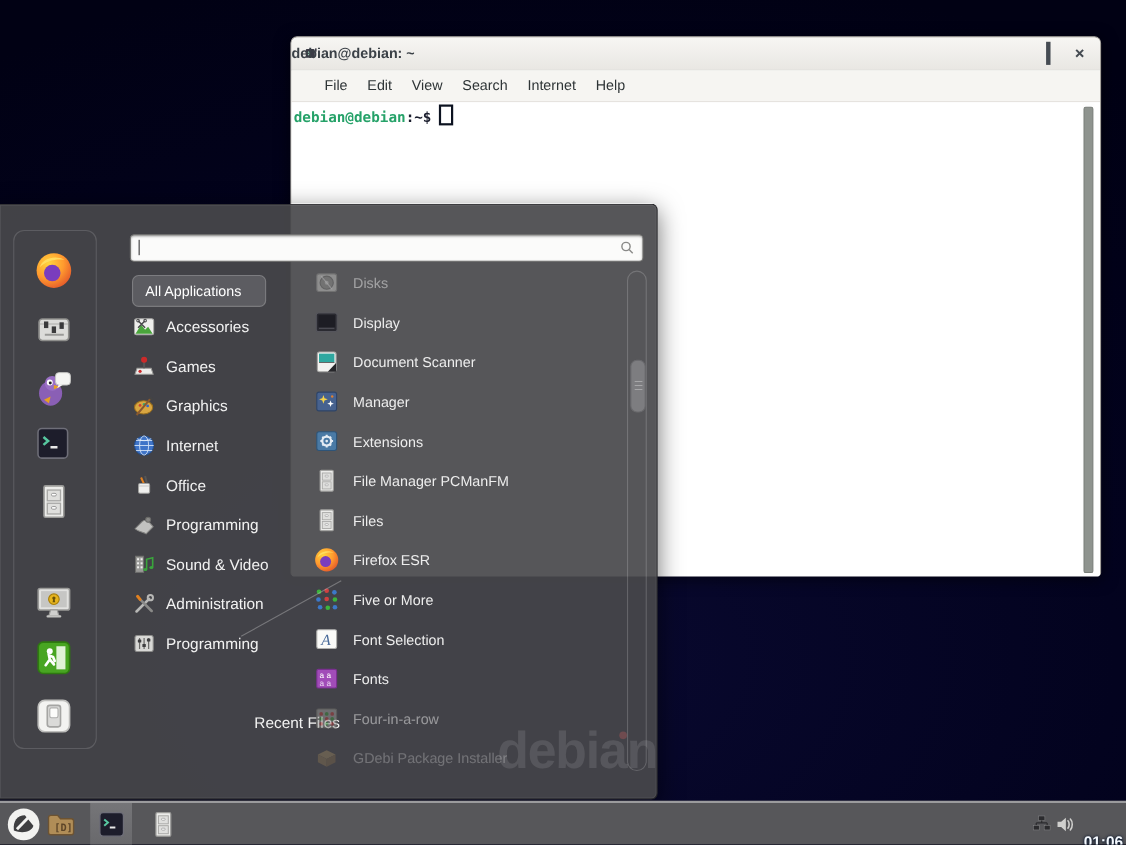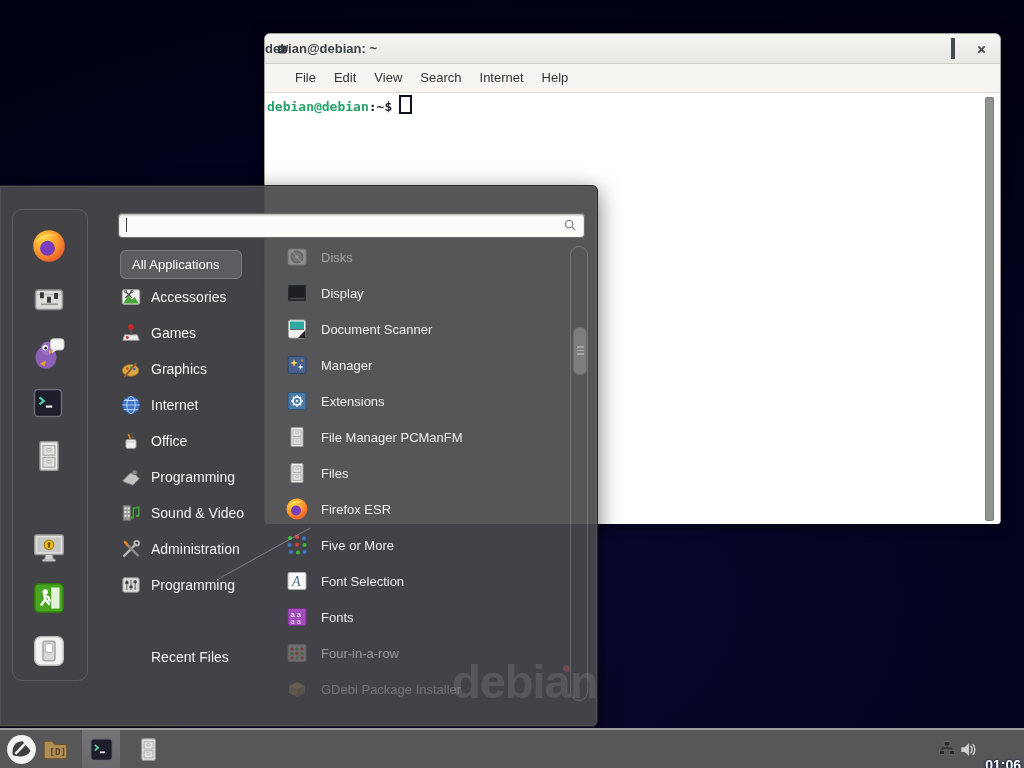--- a/index.html
+++ b/index.html
@@ -45,21 +45,21 @@
     padding:0 26px 0 8px;font:13px "Liberation Sans",sans-serif;color:#222;outline:none;}
   .search-caret{position:absolute;left:8px;top:5px;width:1px;height:14px;background:#3a3a3a;}
   .search-mag{position:absolute;right:7px;top:5px;width:15px;height:15px;}
   .allapps-btn{position:absolute;left:120px;top:64px;width:122px;height:29px;
     background:rgba(255,255,255,.14);border:1px solid rgba(255,255,255,.2);
     border-radius:6px;box-sizing:border-box;color:#fff;font-size:13px;
     display:flex;align-items:center;padding-left:11px;cursor:pointer;}
   .cat-row{position:absolute;left:120px;width:158px;height:36px;display:flex;
     align-items:center;gap:9px;color:#f2f2f2;font-size:14px;cursor:pointer;}
   .cat-row .cicon{width:22px;height:22px;flex:none;}
-  .cat-row.noicon{padding-left:31px;}
+  .cat-row.noicon{padding-left:31px;justify-content:flex-end;}
   .app-row{position:absolute;left:285px;width:282px;height:36px;display:flex;
     align-items:center;gap:12px;color:#ededed;font-size:13px;cursor:pointer;}
   .app-row .aicon{width:24px;height:24px;flex:none;}
   .app-row.dimmed{opacity:.5;}
   .app-row.faint{opacity:.28;}
   .menu-scroll{position:absolute;left:570px;top:60px;width:18px;height:455px;
     border:1px solid rgba(255,255,255,.18);border-radius:9px;box-sizing:border-box;}
   .menu-thumb{position:absolute;left:2px;width:12px;top:80px;height:46px;background:#7d7d80;
     border:1px solid #6a6a6d;border-radius:6px;display:flex;}
   .menu-thumb .grip{width:7px;height:10px;margin:auto;

